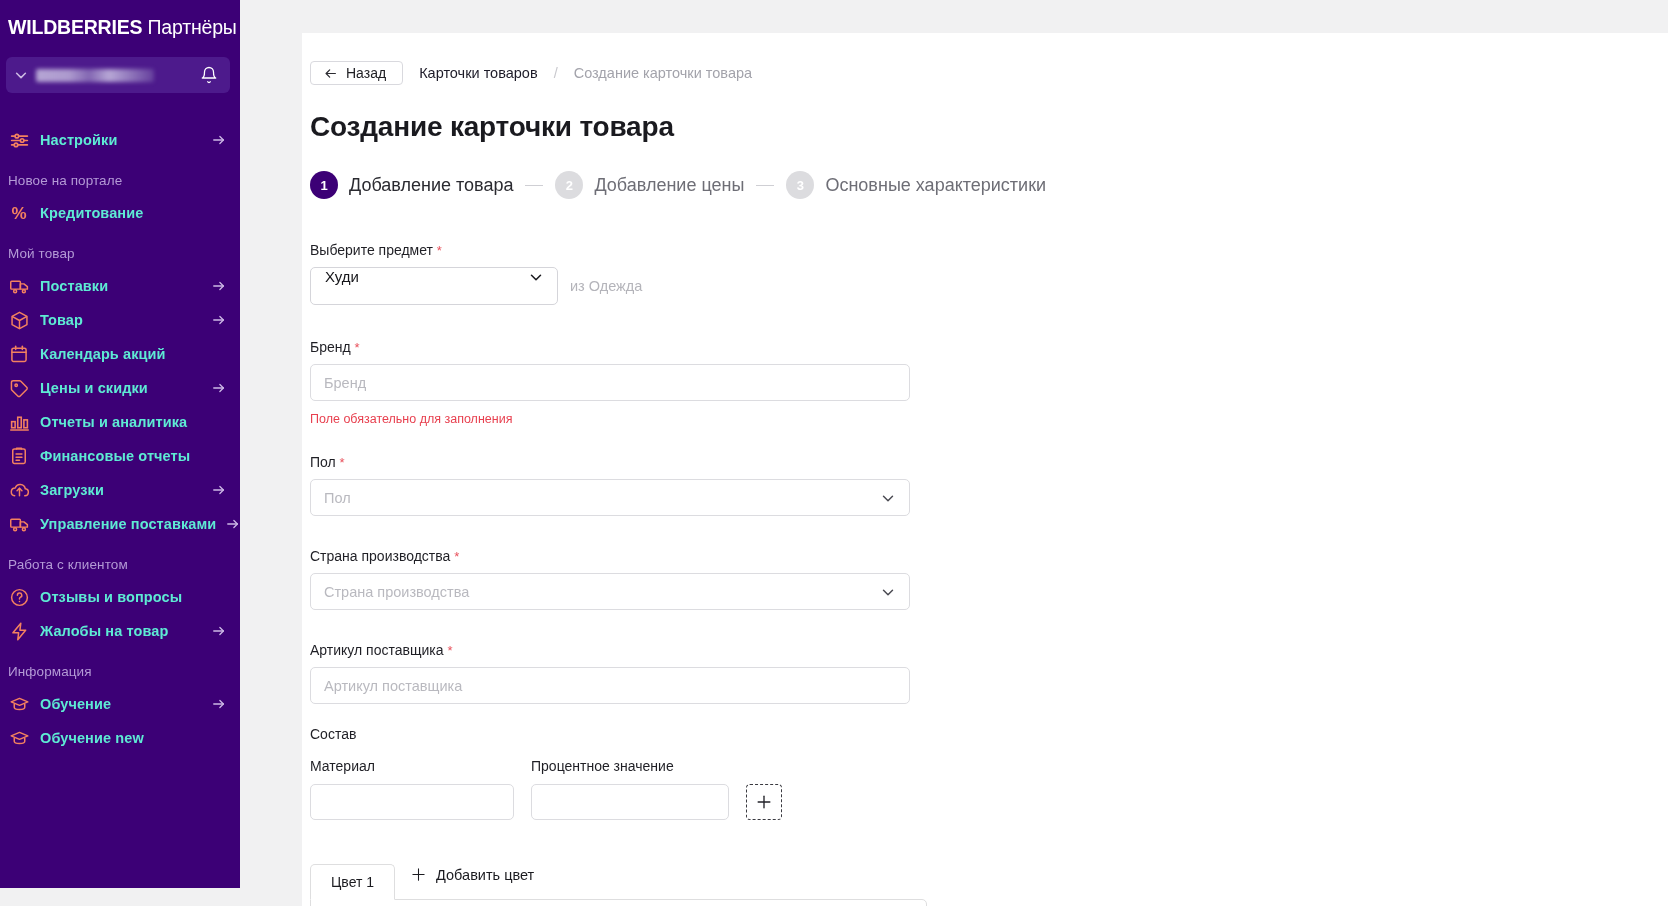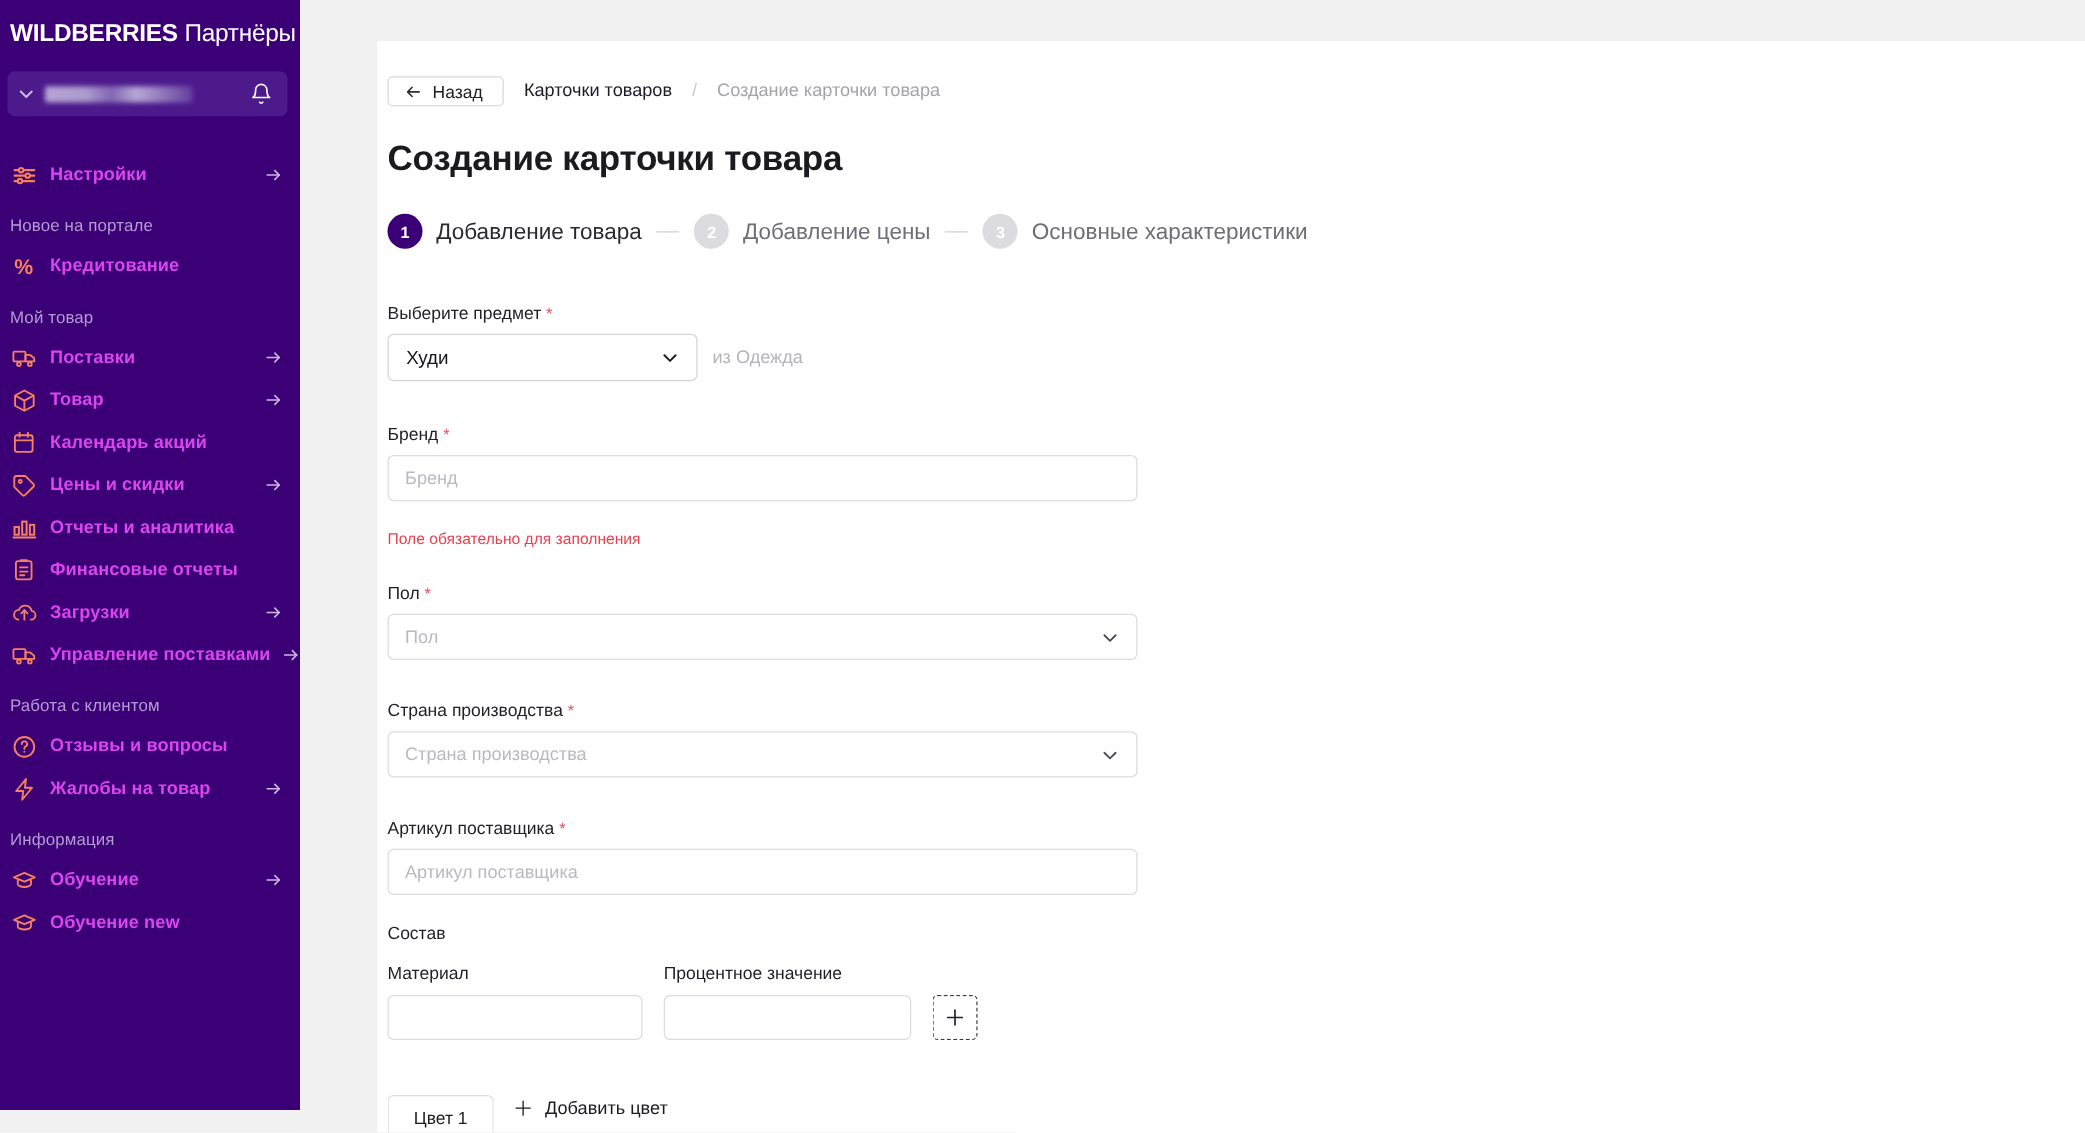--- a/index.html
+++ b/index.html
@@ -58,21 +58,21 @@
   .nav-item {
     display: flex; align-items: center;
     height: 34px;
     padding: 0 14px 0 8px;
     gap: 10px;
     cursor: pointer;
     white-space: nowrap;
   }
   .nav-ico { width: 22px; height: 22px; flex: 0 0 22px; display: flex; align-items: center; justify-content: center; color: #f4815f; }
   .nav-ico svg { display: block; }
-  .nav-label { font-size: 14.5px; font-weight: 600; color: #d946ef; flex: 1 1 auto; letter-spacing: .1px; }
+  .nav-label { font-size: 14.5px; font-weight: 600; color: #5eead4; flex: 1 1 auto; letter-spacing: .1px; }
   .nav-arrow { width: 14px; height: 14px; flex: 0 0 14px; color: #cdb9e6; }
   .nav-arrow.hidden { visibility: hidden; }
 
   .section-title {
     font-size: 13.5px;
     color: #b49ad6;
     padding: 16px 0 8px 8px;
     letter-spacing: .1px;
   }
   .pct { font-size: 17px; font-weight: 700; color: #f4815f; line-height: 1; }
@@ -137,41 +137,41 @@
   .field { margin-bottom: 0; }
   .f-label {
     font-size: 14px; color: #1f1f25; margin-bottom: 9px; display: block; margin-top: 12px;
   }
   .req { color: #e8505b; font-size: 13px; }
 
   .select-sm {
     width: 248px; height: 38px;
     border: 1px solid #d5d5da; border-radius: 5px;
     background: #fff;
-    display: flex; align-items: center; justify-content: space-between;
+    display: flex; justify-content: space-between;
     padding: 0 12px 0 14px;
     font-size: 15px; color: #16161a;
     cursor: pointer;
   }
   .row-inline { display: flex; align-items: center; gap: 12px; }
   .hint { font-size: 14.5px; color: #b4b4ba; }
 
   .input-lg, .select-lg {
     width: 600px; height: 37px;
     border: 1px solid #dcdce0; border-radius: 5px;
     background: #fff;
     font-size: 14.5px; color: #16161a;
     padding: 0 12px 0 13px;
     font-family: inherit;
     display: flex; align-items: center; justify-content: space-between;
   }
   .input-lg::placeholder { color: #b9b9bf; }
   .select-lg .ph { color: #b9b9bf; font-size: 14.5px; }
   .select-lg { cursor: pointer; }
-  .err { color: #e8404f; font-size: 12.5px; margin-top: 23px; }
+  .err { color: #e8404f; font-size: 12.5px; margin-top: 11px; }
 
   .gap-22 { height: 22px; }
   .gap-20 { height: 20px; }
   .gap-16 { height: 16px; }
 
   .compo-label { font-size: 14px; color: #1f1f25; margin-bottom: 16px; }
   .compo-row { display: flex; align-items: flex-end; gap: 17px; }
   .compo-col .sub-label { font-size: 14px; color: #1f1f25; margin-bottom: 10px; display: block; }
   .inp-mat { width: 204px; height: 36px; border: 1px solid #dcdce0; border-radius: 5px; background: #fff; font-family: inherit; font-size: 14.5px; padding: 0 10px; }
   .inp-pct { width: 198px; height: 36px; border: 1px solid #dcdce0; border-radius: 5px; background: #fff; font-family: inherit; font-size: 14.5px; padding: 0 10px; }

